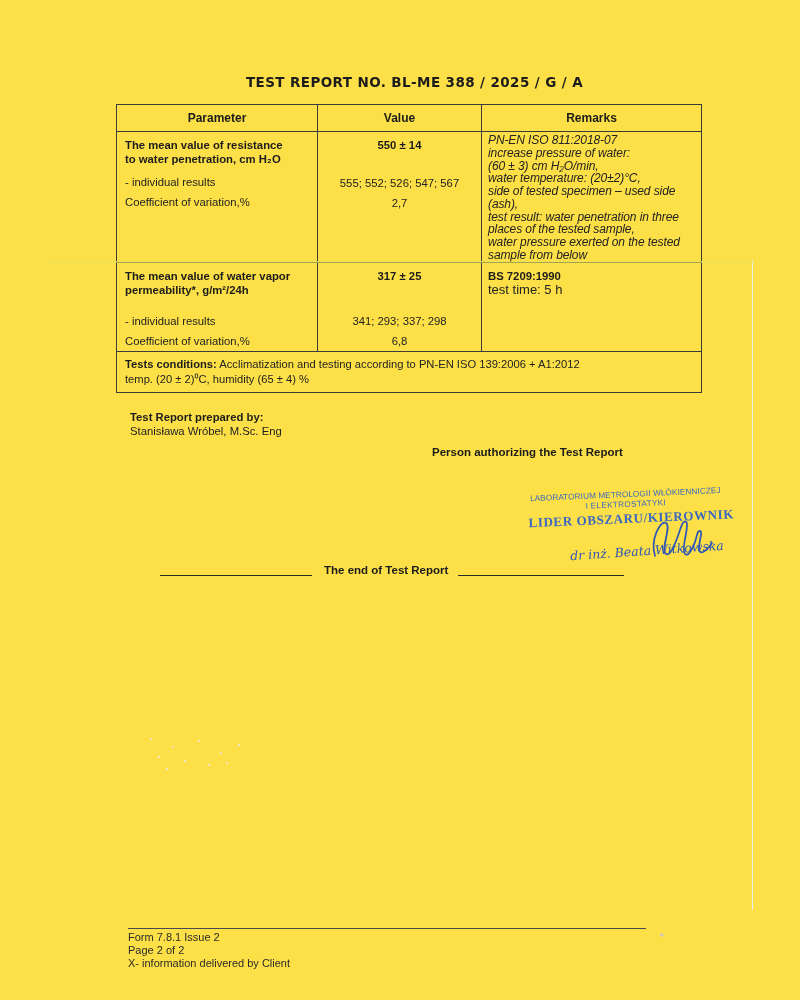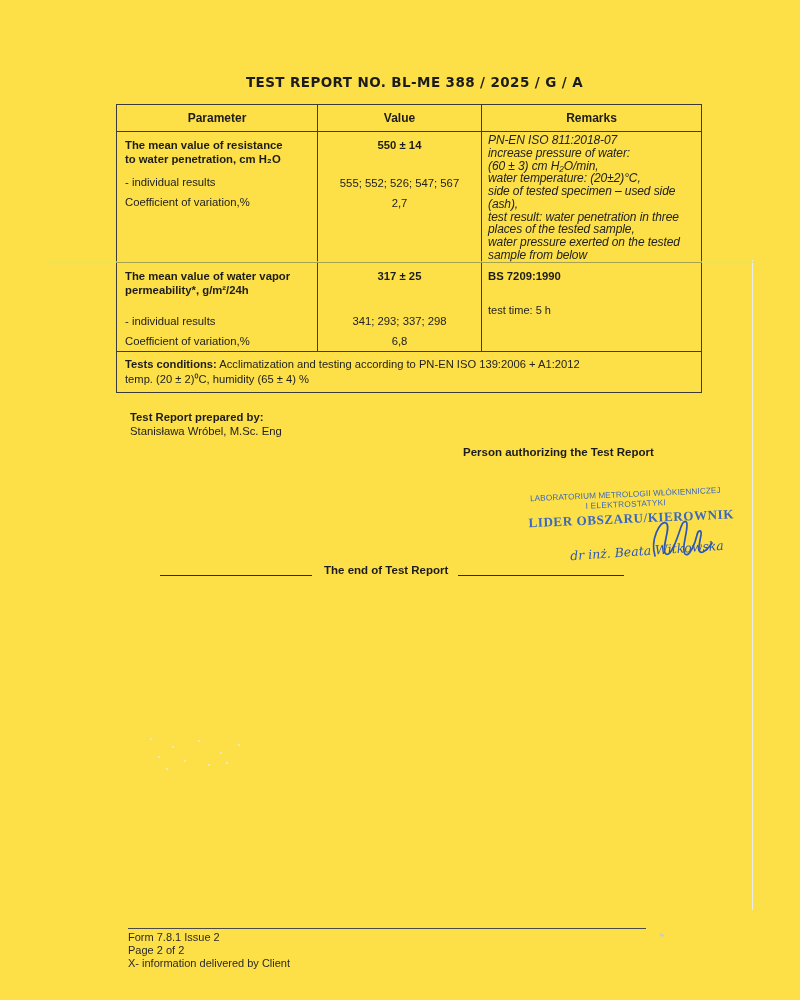--- a/index.html
+++ b/index.html
@@ -38,28 +38,28 @@
   .vcv-row1 { margin-top:6px; line-height:14px; }
   .ind-row2 { margin-top:17px; line-height:14px; }
   .cv-row2  { margin-top:6px; line-height:14px; }
   .vind-row2 { margin-top:31px; line-height:14px; }
   .vcv-row2 { margin-top:6px; line-height:14px; }
   .remarks1 {
     padding:2px 5px 0 6px; font-size:12px; line-height:12.75px;
     letter-spacing:-0.1px; white-space:pre-line; color:#222;font-style:italic;
   }
   .remarks2-std { padding:6px 6px 0 6px; font-weight:bold; font-size:11.3px; line-height:14px; color:#1c1c1c; }
-  .remarks2-det { padding:0 6px; font-size:11px; line-height:14px;margin-top:20px; }
+  .remarks2-det { padding:0 6px; font-size:13px; line-height:14px; }
   .cond-cell { padding:5px 8px 6px 8px; font-size:11.2px; line-height:14.5px; }
   .highlight-line {
     position:absolute; left:48px; top:261px; width:708px; height:2px;
     background:#e9e45e; opacity:0.62; z-index:5;
   }
   .prepared { position:absolute; left:130px; top:410px; font-size:11.3px; line-height:14px; }
-  .authorizing { position:absolute; left:432px; top:446px; font-size:11.5px; font-weight:bold; color:#1c1c1c;margin-left:31px; }
+  .authorizing { position:absolute; left:432px; top:446px; font-size:11.5px; font-weight:bold; color:#1c1c1c; }
   .stamp {
     position:absolute; left:528px; top:490px; width:196px; text-align:center;
     color:#3a67c2; transform:rotate(-2.5deg);
   }
   .stamp-l1 { font-size:8.2px; letter-spacing:0.1px; line-height:10px; white-space:nowrap; }
   .stamp-l2 { font-size:8.2px; letter-spacing:0.3px; line-height:10px; }
   .stamp-l3 {
     font-family:"Liberation Serif", serif; font-size:13px; font-weight:bold;
     letter-spacing:0.6px; line-height:16px; margin-top:1px; white-space:nowrap;
   }

